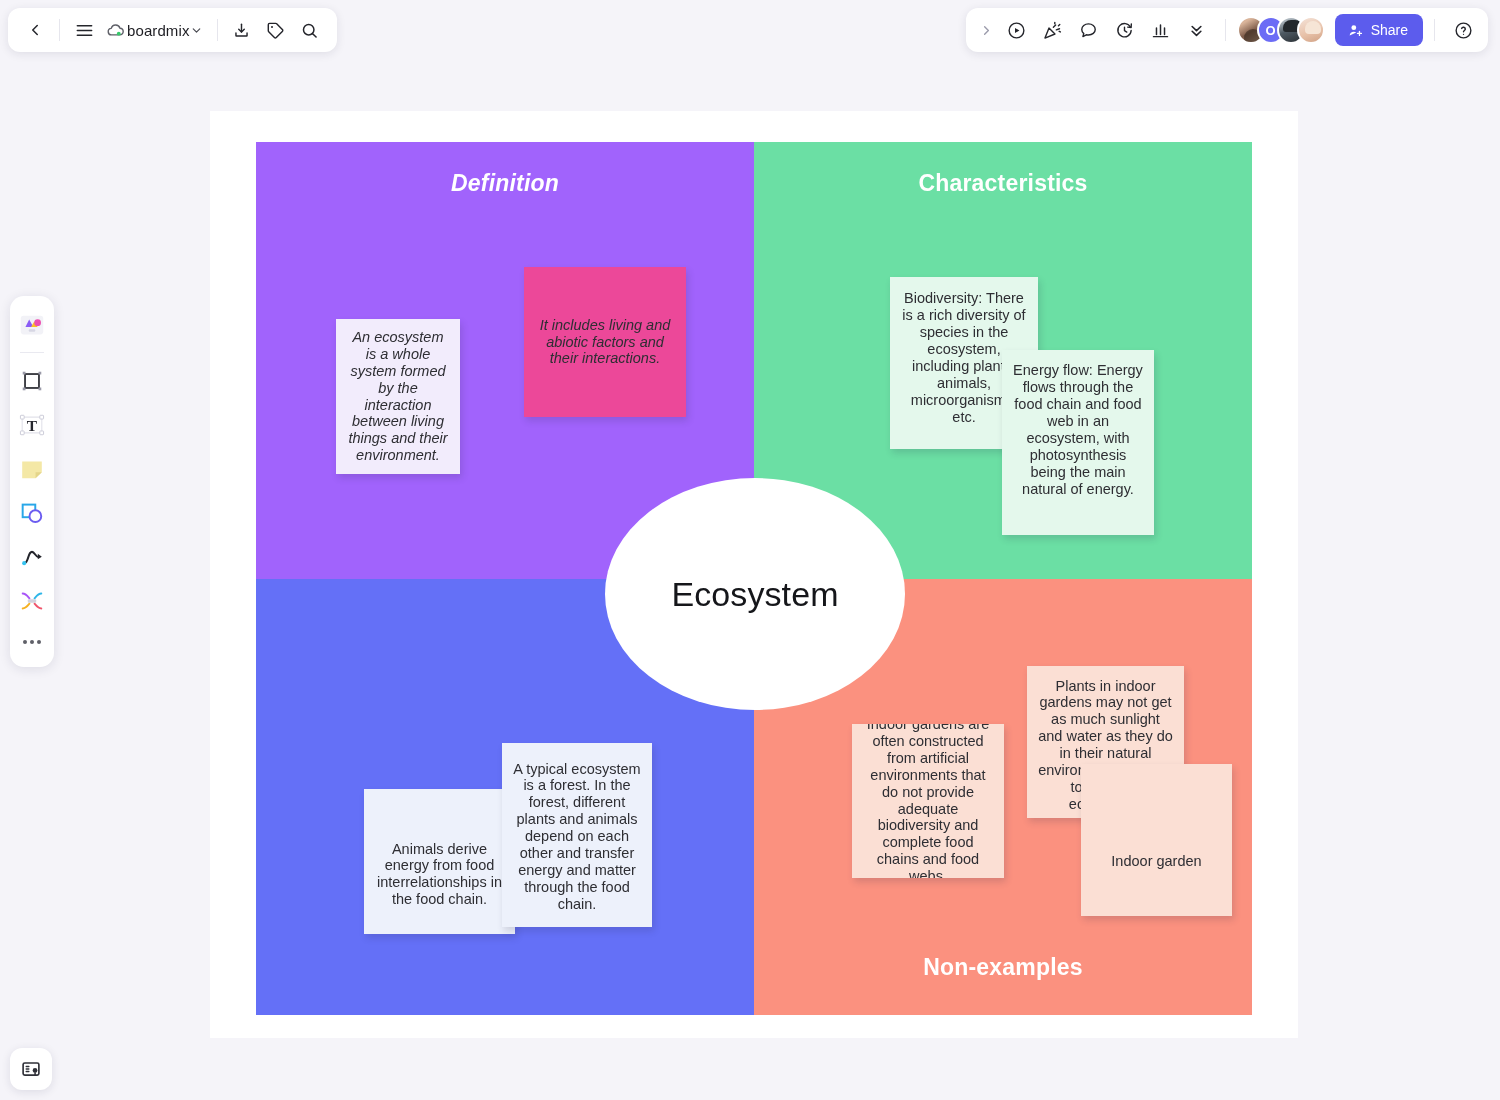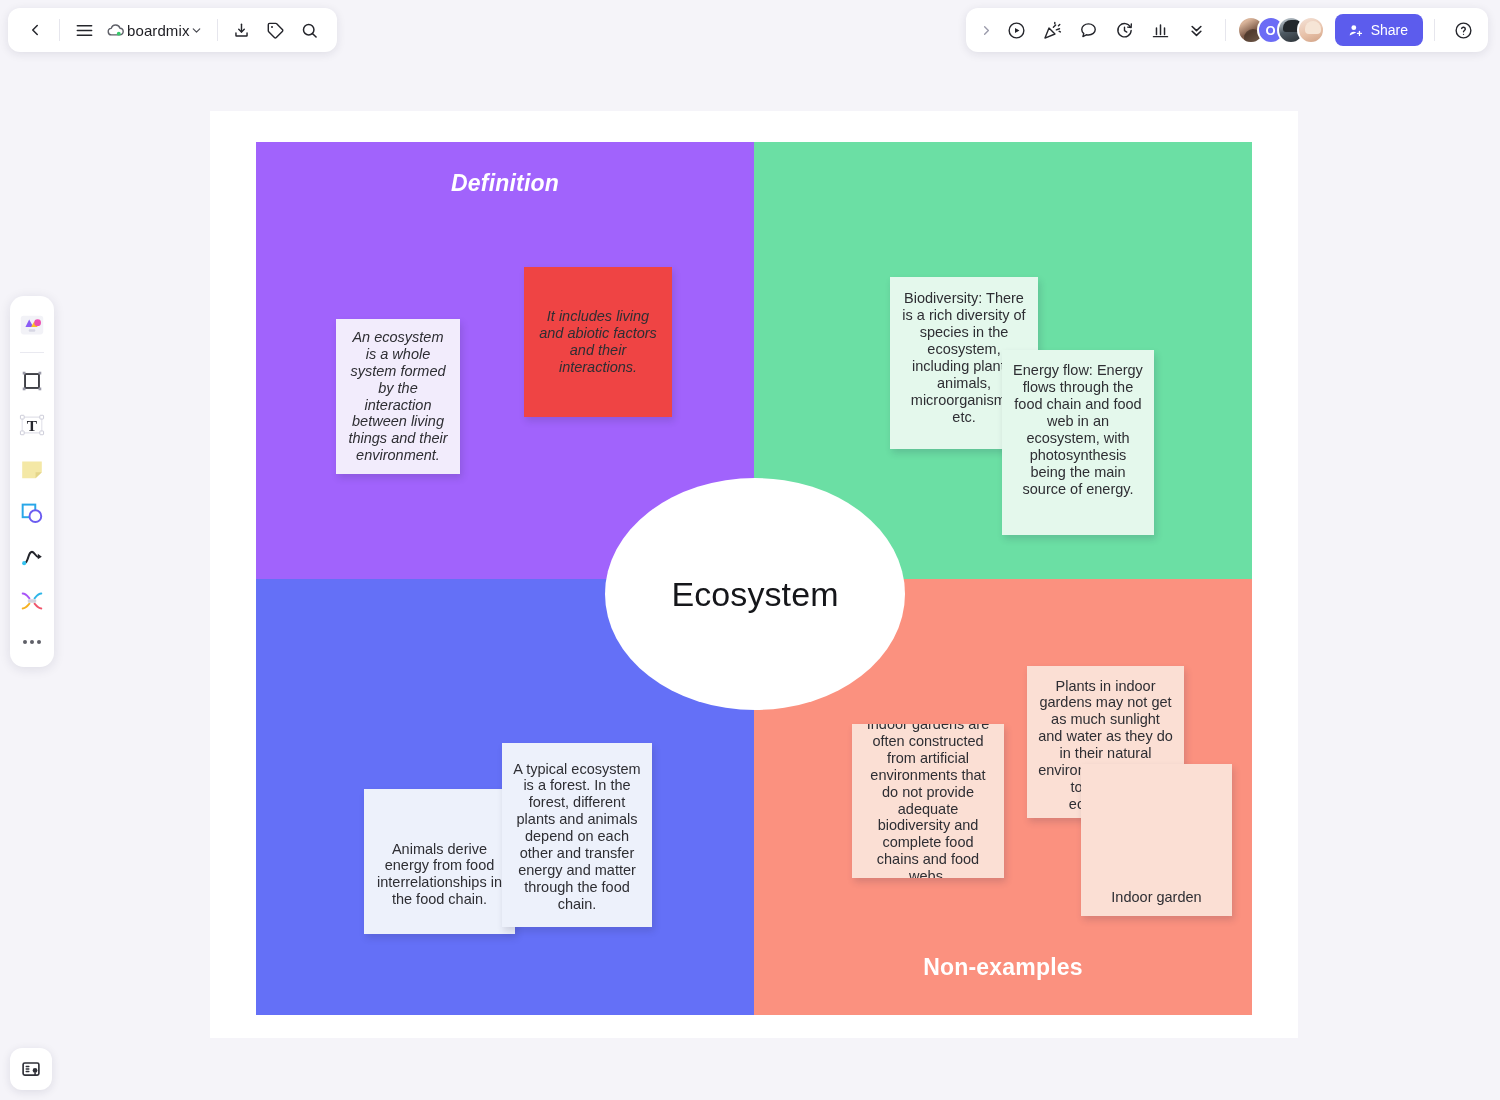--- a/index.html
+++ b/index.html
@@ -513,52 +513,53 @@
   </div>
 
   <div class="board-frame">
     <div class="quad-wrap">
 
       <div class="quad q-tl" style="background:#a163fc">
         <div class="quad-title">Definition</div>
         <div class="note" style="left:80px;top:177px;width:124px;height:155px;background:#f2ecfc">
           <span>An ecosystem is a whole system formed by the interaction between living things and their environment.</span>
         </div>
-        <div class="note" style="left:268px;top:125px;width:148px;height:150px;background:#ef4444">
+        <div class="note" style="left:268px;top:125px;width:162px;height:150px;background:#ec4899">
           <span>It includes living and abiotic factors and their interactions.</span>
         </div>
       </div>
 
       <div class="quad q-tr" style="background:#6bdfa4">
+        <div class="quad-title">Characteristics</div>
         <div class="note" style="left:136px;top:135px;width:148px;height:172px;background:#e4f8ec;align-items:flex-start;padding-top:13px">
           <span>Biodiversity: There is a rich diversity of species in the ecosystem, including plants, animals, microorganisms, etc.</span>
         </div>
         <div class="note" style="left:248px;top:208px;width:152px;height:185px;background:#e4f8ec;align-items:flex-start;padding-top:12px">
-          <span>Energy flow: Energy flows through the food chain and food web in an ecosystem, with photosynthesis being the main source of energy.</span>
+          <span>Energy flow: Energy flows through the food chain and food web in an ecosystem, with photosynthesis being the main natural of energy.</span>
         </div>
       </div>
 
       <div class="quad q-bl" style="background:#6470f7">
         <div class="note" style="left:108px;top:210px;width:151px;height:145px;background:#edf1fb;align-items:flex-start;padding-top:52px">
           <span>Animals derive energy from food interrelationships in the food chain.</span>
         </div>
         <div class="note" style="left:246px;top:164px;width:150px;height:184px;background:#edf1fb;align-items:flex-start;padding-top:18px">
           <span>A typical ecosystem is a forest. In the forest, different plants and animals depend on each other and transfer energy and matter through the food chain.</span>
         </div>
       </div>
 
       <div class="quad q-br" style="background:#fb917f">
         <div class="quad-title">Non-examples</div>
         <div class="note" style="left:98px;top:145px;width:152px;height:154px;background:#fbdfd4">
           <span>Indoor gardens are often constructed from artificial environments that do not provide adequate biodiversity and complete food chains and food webs.</span>
         </div>
         <div class="note" style="left:273px;top:87px;width:157px;height:152px;background:#fbdfd4;align-items:flex-start;padding-top:12px">
           <span>Plants in indoor gardens may not get as much sunlight and water as they do in their natural environment, leading to a loss of ecosystem.</span>
         </div>
-        <div class="note" style="left:327px;top:185px;width:151px;height:152px;background:#fbdfd4;align-items:flex-end;padding-top:54px">
+        <div class="note" style="left:327px;top:185px;width:151px;height:152px;background:#fbdfd4;align-items:center;padding-top:54px">
           <span>Indoor garden</span>
         </div>
       </div>
 
     </div>
   </div>
 
   <div class="center-ellipse">
     <span class="el-label">Ecosystem</span>
   </div>

